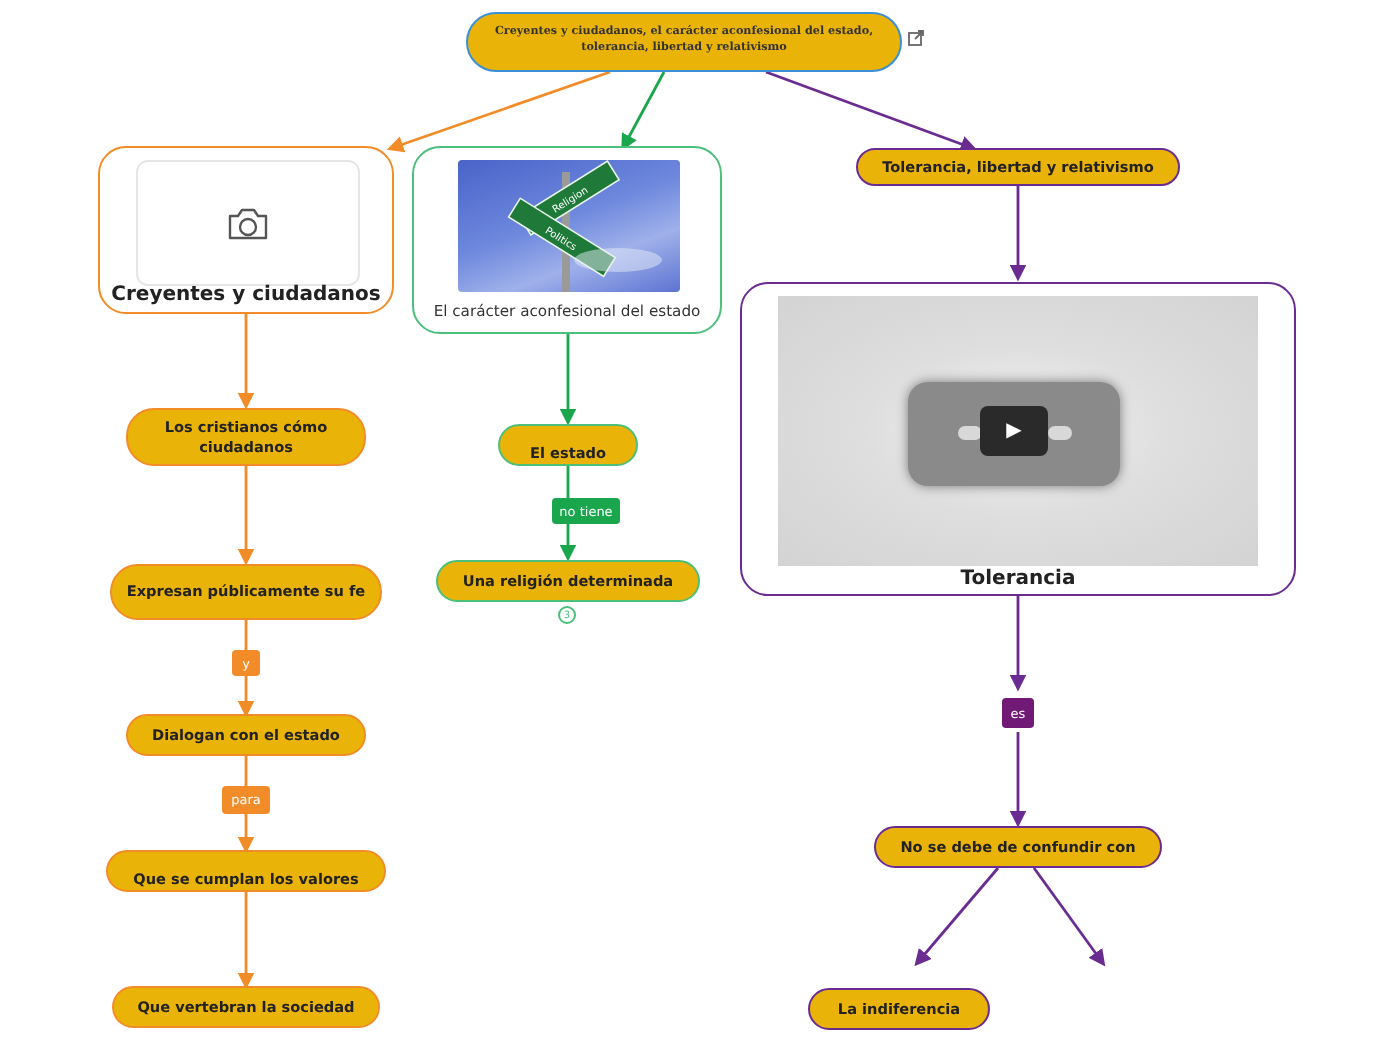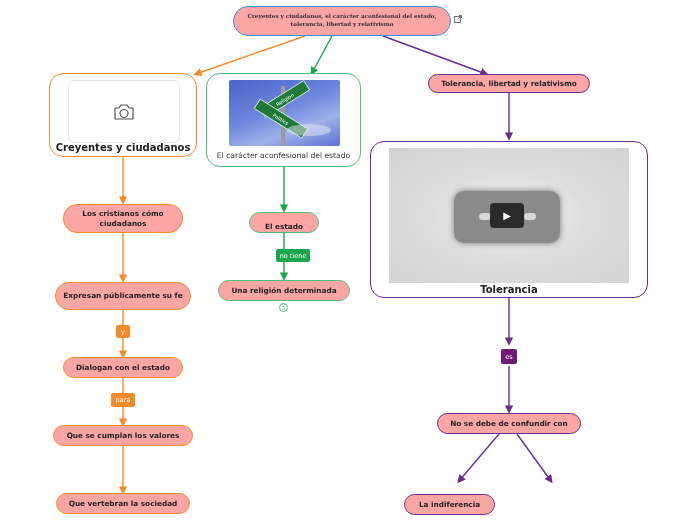--- a/index.html
+++ b/index.html
@@ -1,19 +1,19 @@
 <!DOCTYPE html>
 <html><head>
 <meta charset="utf-8">
 <style>
   html, body { margin:0; padding:0; background:#ffffff; }
   body { width:697px; height:520px; position:relative; overflow:hidden; font-family:"DejaVu Sans", sans-serif; }
   #canvas { position:absolute; left:0; top:0; width:697px; height:520px; }
   svg.links { position:absolute; left:0; top:0; width:697px; height:520px; pointer-events:none; }
-  .node { position:absolute; box-sizing:border-box; background:#fca5a5; border-radius:14px; display:flex; align-items:center; justify-content:center; text-align:center; font-weight:bold; font-size:7.3px; color:#222; line-height:1.35; padding:0 6px; }
+  .node { position:absolute; box-sizing:border-box; background:#eab308; border-radius:14px; display:flex; align-items:center; justify-content:center; text-align:center; font-weight:bold; font-size:7.3px; color:#222; line-height:1.35; padding:0 6px; }
   .orange { border:1.4px solid #f28c28; }
   .green  { border:1.4px solid #4cbf7a; }
   .purple { border:1.4px solid #6a2c91; }
   .blue   { border:1.4px solid #3a8fd6; }
   .root { font-family:"DejaVu Serif", serif; font-size:5.6px; color:#333; border-radius:16px; }
   .label { position:absolute; box-sizing:border-box; border-radius:2px; font-size:6.5px; color:#fff; display:flex; align-items:center; justify-content:center; font-weight:normal; }
   .lbl-orange { background:#f28c28; }
   .lbl-green { background:#1aa64c; }
   .lbl-purple { background:#701a75;margin-top:35px; }
   .card { position:absolute; box-sizing:border-box; background:#fff; border-radius:14px; }
@@ -87,21 +87,21 @@
     <span>Los cristianos cómo ciudadanos</span>
   </div>
   <div class="node orange" style="left:55px; top:282px; width:136px; height:28px;">
     <span>Expresan públicamente su fe</span>
   </div>
   <div class="label lbl-orange" style="left:116px; top:325px; width:14px; height:13px;">y</div>
   <div class="node orange" style="left:63px; top:357px; width:120px; height:21px;">
     <span>Dialogan con el estado</span>
   </div>
   <div class="label lbl-orange" style="left:111px; top:393px; width:24px; height:14px;">para</div>
-  <div class="node orange" style="left:53px; top:425px; width:140px; height:21px;">
+  <div class="node orange" style="left:53px; top:425px; width:140px; height:21px;align-items:flex-end;">
     <span>Que se cumplan los valores</span>
   </div>
   <div class="node orange" style="left:56px; top:493px; width:134px; height:21px;">
     <span>Que vertebran la sociedad</span>
   </div>
 
   <div class="card green" style="left:206px; top:73px; width:155px; height:94px;">
     <div class="signpost" style="left:22px; top:6px; width:111px; height:66px;">
       <svg width="111" height="66" viewBox="0 0 111 66">
         <rect x="52" y="6" width="4" height="60" fill="#9a9a9a"></rect>

